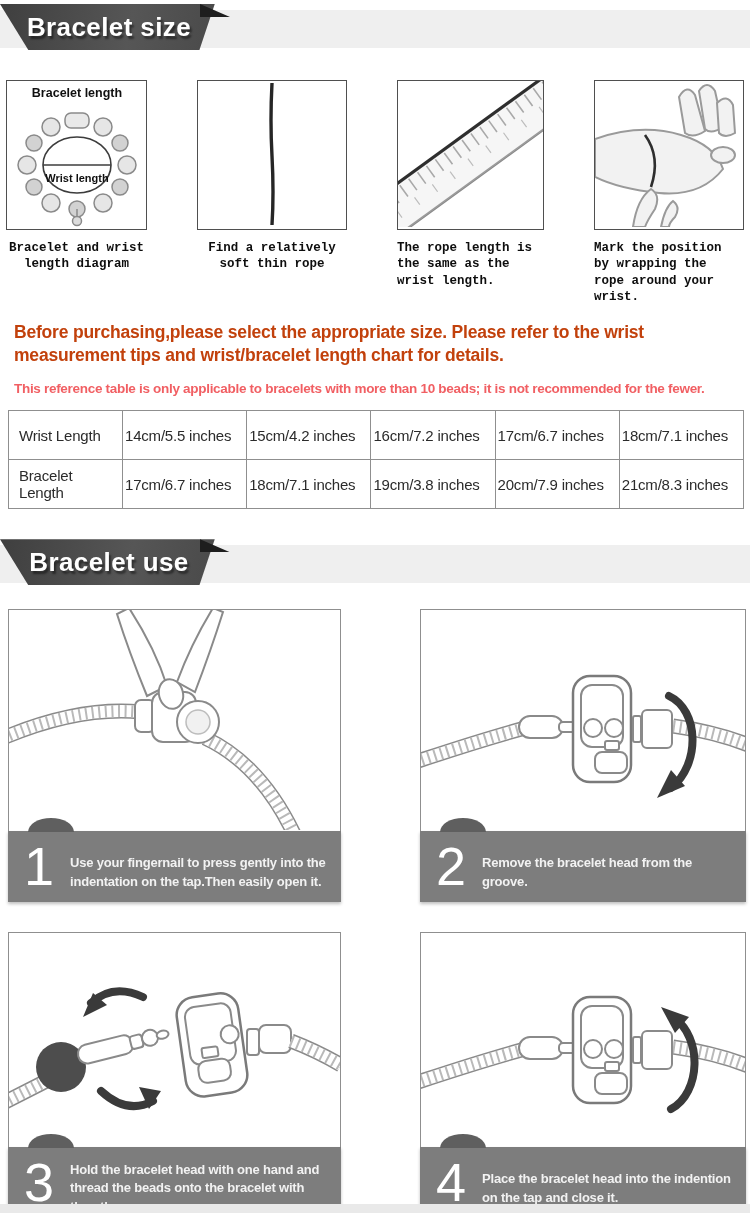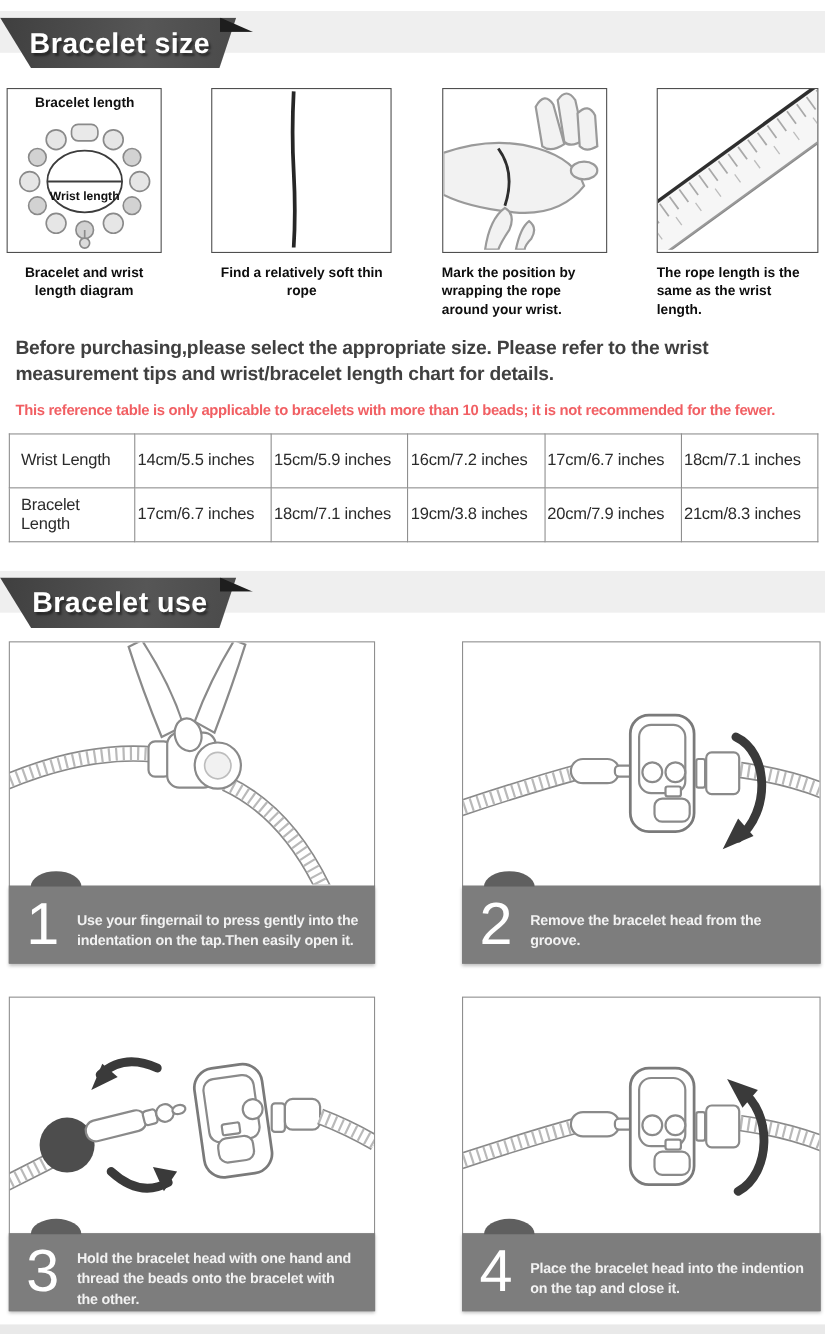--- a/index.html
+++ b/index.html
@@ -2,40 +2,40 @@
 <html><head>
 <meta charset="utf-8">
 <style>
   html,body{margin:0;padding:0;background:#fff;}
   .page{position:relative;width:750px;height:1213px;background:#fff;overflow:hidden;
         font-family:"Liberation Sans",sans-serif;color:#111;}
 
   
   .banner-wrap{position:relative;height:48px;}
   .band{position:absolute;left:0;right:0;top:10px;height:38px;background:#efefef;}
-  .ribbon{position:absolute;left:0;top:16px;width:236px;height:46px;}
+  .ribbon{position:absolute;left:0;top:4px;width:236px;height:46px;}
   .ribbon-body{position:absolute;inset:0;background:linear-gradient(100deg,#3f3f3f,#565656 55%,#474747);
                clip-path:polygon(0 0,91% 0,84.5% 100%,12% 100%);}
   .ribbon-fold{position:absolute;right:6px;top:0;width:30px;height:13px;background:#1e1e1e;
                clip-path:polygon(0 0,100% 100%,0 100%);}
   .ribbon-label{position:absolute;left:26px;right:44px;top:0;bottom:0;display:flex;align-items:center;
                 justify-content:center;color:#fff;font-size:26px;font-weight:700;letter-spacing:.4px;
                 text-shadow:2px 3px 2px rgba(0,0,0,.45);white-space:nowrap;}
 
   
   .steps-row{display:flex;justify-content:space-between;padding:0 6px;margin-top:32px;}
   .step-col{display:flex;flex-direction:column;}
-  .w1{width:141px}.w2{width:164px}.w3{width:150px}.w4{width:147px}
+  .w1{width:141px}.w2{width:150px}.w3{width:150px}.w4{width:147px}
   .step-box{height:148px;border:1px solid #4f4f4f;background:#fff;overflow:hidden;}
-  .step-caption{margin-top:10px;font-weight:700;font-size:12.5px;line-height:1.3;color:#0d0d0d;}
+  .step-caption{margin-top:10px;font-weight:700;font-size:12.5px;line-height:1.3;color:#0d0d0d;font-family:Liberation Mono, monospace;}
   .cap-center{text-align:center;}
   .cap-left{text-align:left;}
 
   
-  .note-bold{margin:16px 14px 0;font-size:17.5px;font-weight:700;line-height:1.32;color:#404040;letter-spacing:-.2px;}
+  .note-bold{margin:16px 14px 0;font-size:17.5px;font-weight:700;line-height:1.32;color:#c2410c;letter-spacing:-.2px;}
   .note-red{margin:14px 14px 0;font-size:13.5px;font-weight:700;letter-spacing:-.3px;white-space:nowrap;}
 
   
   .size-table{border-collapse:collapse;margin:14px 6px 0 8px;width:736px;table-layout:fixed;}
   .size-table td{border:1px solid #8f8f8f;height:48px;font-size:15px;color:#2b2b2b;text-align:left;
                  padding:0 2px;letter-spacing:-.2px;}
   .size-table td.rowhead{text-align:left;padding-left:10px;}
   .size-table col.c0{width:114px;}
 
   
@@ -114,91 +114,91 @@
 
     <div class="step-col w2">
       <div class="step-box">
         <svg width="148" height="146" viewBox="0 0 148 146">
           <path d="M74,2 Q72,40 74,75 Q76,112 74,144" fill="none" stroke="#262626" stroke-width="3.4"></path>
         </svg>
       </div>
       <div class="step-caption cap-center">Find a relatively soft thin rope</div>
     </div>
 
-    <div class="step-col w3">
-      <div class="step-box">
-        <svg width="148" height="146" viewBox="0 0 148 146">
-          <g fill="#f2f2f2" stroke="#9a9a9a" stroke-width="2">
-
-            <path d="M0,58 Q46,42 86,54 Q120,64 128,88 Q106,116 64,112 Q24,108 0,96 Z"></path>
-
-            <path d="M84,16 Q92,2 100,14 L110,50 Q98,58 90,52 Z"></path>
-            <path d="M104,10 Q112,-2 120,10 L128,46 Q116,54 110,48 Z"></path>
-            <path d="M122,22 Q132,12 138,24 L140,52 Q130,58 124,52 Z"></path>
-
-            <ellipse cx="128" cy="74" rx="12" ry="8"></ellipse>
-
-            <path d="M38,146 Q42,118 56,108 Q66,114 60,128 Q52,140 50,146 Z"></path>
-            <path d="M66,146 Q70,126 78,120 Q86,126 80,136 Q74,142 74,146 Z"></path>
-          </g>
-          <path d="M50,54 Q66,76 56,106" fill="none" stroke="#2e2e2e" stroke-width="2.6"></path>
-        </svg>
-      </div>
-      <div class="step-caption cap-left">Mark the position by wrapping the rope around your wrist.</div>
-    </div>
-
     <div class="step-col w4">
       <div class="step-box">
         <svg width="145" height="146" viewBox="0 0 145 146">
           <g transform="rotate(-36 72 73)">
             <rect x="-30" y="55" width="210" height="42" fill="#f6f6f6" stroke="#8a8a8a" stroke-width="1.5"></rect>
             <line x1="-30" y1="54" x2="180" y2="54" stroke="#2e2e2e" stroke-width="3"></line>
             <line x1="-26" y1="64" x2="180" y2="64" stroke="#a9a9a9" stroke-width="14" stroke-dasharray="1.6 9.4"></line>
             <line x1="-21" y1="80" x2="180" y2="80" stroke="#bdbdbd" stroke-width="9" stroke-dasharray="1.2 20.8"></line>
             <line x1="-30" y1="96" x2="180" y2="96" stroke="#9a9a9a" stroke-width="1.5"></line>
           </g>
         </svg>
       </div>
       <div class="step-caption cap-left">The rope length is the same as the wrist length.</div>
     </div>
+
+    <div class="step-col w3">
+      <div class="step-box">
+        <svg width="148" height="146" viewBox="0 0 148 146">
+          <g fill="#f2f2f2" stroke="#9a9a9a" stroke-width="2">
+
+            <path d="M0,58 Q46,42 86,54 Q120,64 128,88 Q106,116 64,112 Q24,108 0,96 Z"></path>
+
+            <path d="M84,16 Q92,2 100,14 L110,50 Q98,58 90,52 Z"></path>
+            <path d="M104,10 Q112,-2 120,10 L128,46 Q116,54 110,48 Z"></path>
+            <path d="M122,22 Q132,12 138,24 L140,52 Q130,58 124,52 Z"></path>
+
+            <ellipse cx="128" cy="74" rx="12" ry="8"></ellipse>
+
+            <path d="M38,146 Q42,118 56,108 Q66,114 60,128 Q52,140 50,146 Z"></path>
+            <path d="M66,146 Q70,126 78,120 Q86,126 80,136 Q74,142 74,146 Z"></path>
+          </g>
+          <path d="M50,54 Q66,76 56,106" fill="none" stroke="#2e2e2e" stroke-width="2.6"></path>
+        </svg>
+      </div>
+      <div class="step-caption cap-left">Mark the position by wrapping the rope around your wrist.</div>
+    </div>
   </div>
 
   <div class="note-bold">Before purchasing,please select the appropriate size. Please refer to the wrist measurement tips and wrist/bracelet length chart for details.</div>
   <div class="note-red" id="red-note" style="color: rgb(241, 95, 99);">This reference table is only applicable to bracelets with more than 10 beads; it is not recommended for the fewer.</div>
 
   <table class="size-table">
     <colgroup>
         <col class="c0">
         <col>
         <col>
         <col>
         <col>
         <col>
       </colgroup>
     <tbody>
       <tr>
         <td class="rowhead">Wrist Length</td>
         <td>14cm/5.5 inches</td>
-        <td>15cm/5.9 inches</td>
+        <td>15cm/4.2 inches</td>
         <td>16cm/7.2 inches</td>
         <td>17cm/6.7 inches</td>
         <td>18cm/7.1 inches</td>
       </tr>
       <tr>
         <td class="rowhead">Bracelet Length</td>
         <td>17cm/6.7 inches</td>
         <td>18cm/7.1 inches</td>
         <td>19cm/3.8 inches</td>
         <td>20cm/7.9 inches</td>
         <td>21cm/8.3 inches</td>
       </tr>
     </tbody>
   </table>
 
-  <div class="banner-wrap" style="margin-top:16px;">
+  <div class="banner-wrap" style="margin-top:26px;">
     <div class="band"></div>
     <div class="ribbon">
       <div class="ribbon-body"></div>
       <div class="ribbon-fold"></div>
       <div class="ribbon-label">Bracelet use</div>
     </div>
   </div>
 
   <div class="use-row row1">
 

